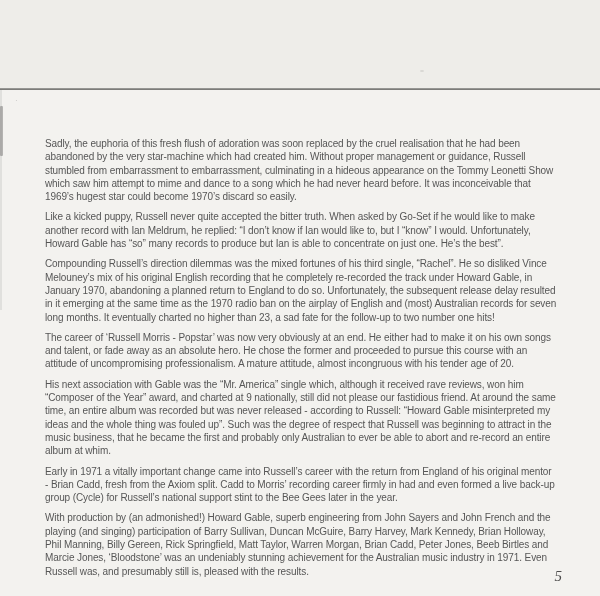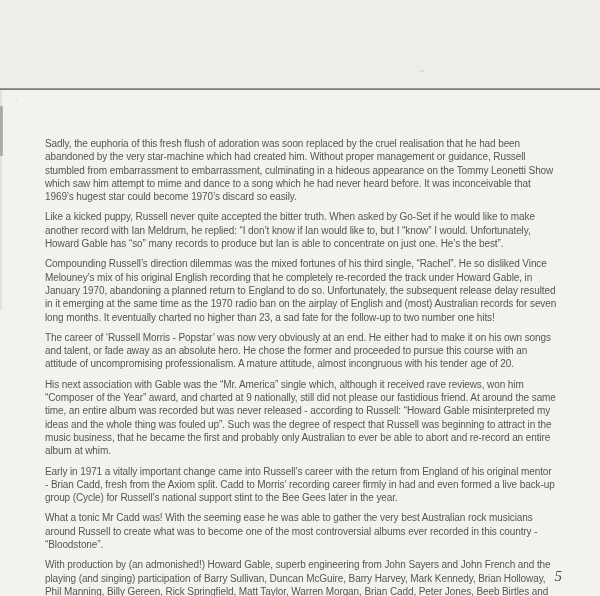--- a/index.html
+++ b/index.html
@@ -103,19 +103,18 @@
   <div class="speckle-1"></div>
   <div class="speckle-2"></div>
 
   <div class="content">
     <p>Sadly, the euphoria of this fresh flush of adoration was soon replaced by the cruel realisation that he had been abandoned by the very star-machine which had created him. Without proper management or guidance, Russell stumbled from embarrassment to embarrassment, culminating in a hideous appearance on the Tommy Leonetti Show which saw him attempt to mime and dance to a song which he had never heard before. It was inconceivable that 1969’s hugest star could become 1970’s discard so easily.</p>
     <p>Like a kicked puppy, Russell never quite accepted the bitter truth. When asked by Go-Set if he would like to make another record with Ian Meldrum, he replied: “I don’t know if Ian would like to, but I “know” I would.  Unfortunately, Howard Gable has “so” many records to produce but Ian is able to concentrate on just one. He’s the best”.</p>
     <p>Compounding Russell’s direction dilemmas was the mixed fortunes of his third single, “Rachel”. He so disliked Vince Melouney’s mix of his original English recording that he completely re-recorded the track under Howard Gable, in January 1970, abandoning a planned return to England to do so. Unfortunately, the subsequent release delay resulted in it emerging at the same time as the 1970 radio ban on the airplay of English and (most) Australian records for seven long months. It eventually charted no higher than 23, a sad fate for the follow-up to two number one hits!</p>
     <p>The career of ‘Russell Morris - Popstar’ was now very obviously at an end. He either had to make it on his own songs and talent, or fade away as an absolute hero. He chose the former and proceeded to pursue this course with an attitude of uncompromising professionalism. A mature attitude, almost incongruous with his tender age of 20.</p>
     <p>His next association with Gable was the “Mr. America” single which, although it received rave reviews, won him “Composer of the Year” award, and charted at 9 nationally, still did not please our fastidious friend. At around the same time, an entire album was recorded but was never released - according to Russell: “Howard Gable misinterpreted my ideas and the whole thing was fouled up”. Such was the degree of respect that Russell was beginning to attract in the music business, that he became the first and probably only Australian to ever be able to abort and re-record an entire album at whim.</p>
     <p>Early in 1971 a vitally important change came into Russell’s career with the return from England of his original mentor - Brian Cadd, fresh from the Axiom split. Cadd to Morris’ recording career firmly in had and even formed a live back-up group (Cycle) for Russell’s national support stint to the Bee Gees later in the year.</p>
-    <p>What a tonic Mr Cadd was! With the seeming ease he was able to gather the very best Australian rock musicians around Russell to create what was to become one of the most controversial albums ever recorded in this country - “Bloodstone”.</p>
     <p>With production by (an admonished!) Howard Gable, superb engineering from John Sayers and John French and the playing (and singing) participation of Barry Sullivan, Duncan McGuire, Barry Harvey, Mark Kennedy, Brian Holloway, Phil Manning, Billy Gereen, Rick Springfield, Matt Taylor, Warren Morgan, Brian Cadd, Peter Jones, Beeb Birtles and Marcie Jones, ‘Bloodstone’ was an undeniably stunning achievement for the Australian music industry in 1971. Even Russell was, and presumably still is, pleased with the results.</p>
   </div>
 
   <div class="page-number">5</div>
 
 </div>
 
 </body></html>

